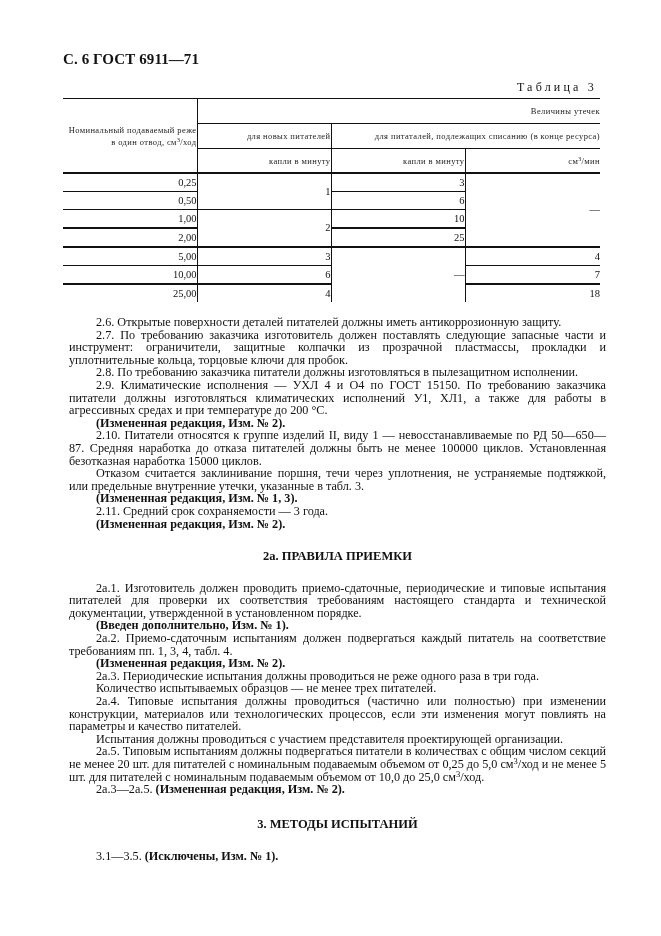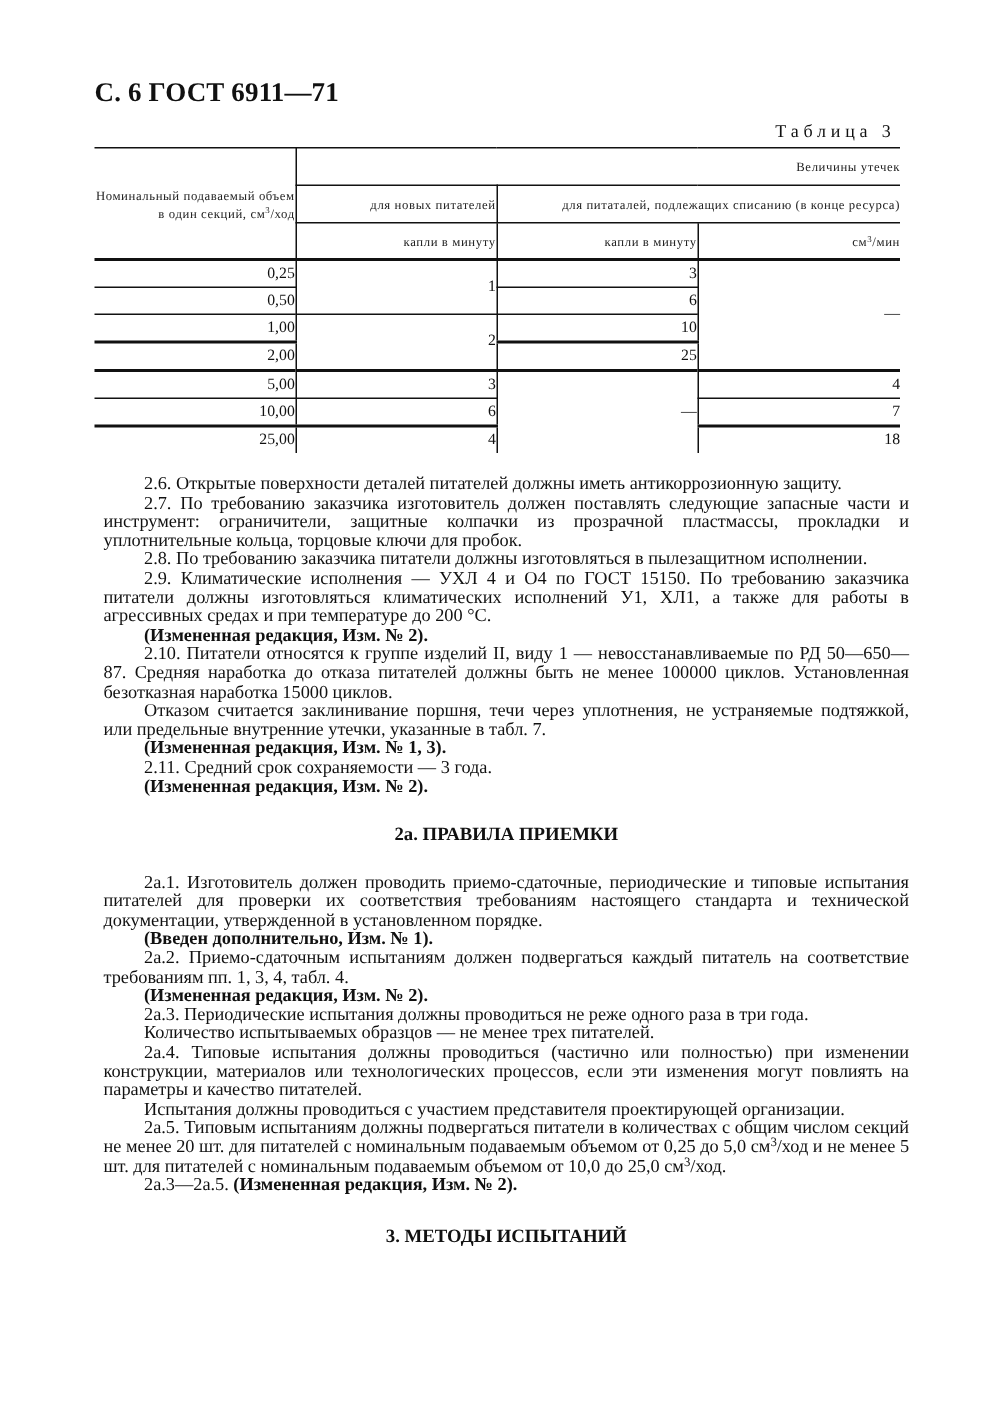--- a/index.html
+++ b/index.html
@@ -3,21 +3,21 @@
 <meta charset="utf-8">
 <style>
   html, body { margin: 0; padding: 0; background: #ffffff; }
   body {
     width: 661px; height: 936px; position: relative; overflow: hidden;
     font-family: "Liberation Serif", "DejaVu Serif", serif;
     color: #111111;
   }
   .page-header {
     position: absolute; left: 63px; top: 51px;
-    font-weight: bold; font-size: 18px; letter-spacing: 0.1px;
+    font-weight: bold; font-size: 15px; letter-spacing: 0.1px;
   }
   .table-caption {
     position: absolute; right: 64px; top: 80px;
     font-size: 12px; letter-spacing: 3.2px;
   }
   table.leak {
     position: absolute; left: 63px; top: 98px; width: 537px;
     border-collapse: collapse; table-layout: fixed;
     font-size: 10.5px;
   }
@@ -60,21 +60,21 @@
 
 <table class="leak">
   <colgroup>
     <col style="width:134px">
       <col style="width:134px">
       <col style="width:134px">
       <col style="width:135px">
   </colgroup>
   <tbody>
       <tr class="hdr h1">
-    <td class="l" rowspan="3"><span>Номинальный подаваемый объем в один секций, см</span><sup>3</sup><span>/ход</span></td>
+    <td class="l" rowspan="3"><span>Номинальный подаваемый реже в один отвод, см</span><sup>3</sup><span>/ход</span></td>
     <td class="r" colspan="3">Величины утечек</td>
   </tr>
   <tr class="hdr h2">
     <td>для новых питателей</td>
     <td class="r" colspan="2">для питаталей, подлежащих списанию (в конце ресурса)</td>
   </tr>
   <tr class="hdr h3">
     <td>капли в минуту</td>
     <td>капли в минуту</td>
     <td class="r"><span>см</span><sup>3</sup><span>/мин</span></td>
@@ -117,33 +117,34 @@
 </tbody>
   </table>
 
 <div class="body-text">
   <p>2.6. Открытые поверхности деталей питателей должны иметь антикоррозионную защиту.</p>
   <p>2.7. По требованию заказчика изготовитель должен поставлять следующие запасные части и инструмент: ограничители, защитные колпачки из прозрачной пластмассы, прокладки и уплотнительные кольца, торцовые ключи для пробок.</p>
   <p>2.8. По требованию заказчика питатели должны изготовляться в пылезащитном исполнении.</p>
   <p>2.9. Климатические исполнения — УХЛ 4 и О4 по ГОСТ 15150. По требованию заказчика питатели должны изготовляться климатических исполнений У1, ХЛ1, а также для работы в агрессивных средах и при температуре до 200 °С.</p>
   <p class="bold">(Измененная редакция, Изм. № 2).</p>
   <p>2.10. Питатели относятся к группе изделий II, виду 1 — невосстанавливаемые по РД 50—650—87. Средняя наработка до отказа питателей должны быть не менее 100000 циклов. Установленная безотказная наработка 15000 циклов.</p>
-  <p>Отказом считается заклинивание поршня, течи через уплотнения, не устраняемые подтяжкой, или предельные внутренние утечки, указанные в табл. 7.</p>
+  <p>Отказом считается заклинивание поршня, течи через уплотнения, не устраняемые подтяжкой, или предельные внутренние утечки, указанные в табл. 3.</p>
   <p class="bold">(Измененная редакция, Изм. № 1, 3).</p>
   <p>2.11. Средний срок сохраняемости — 3 года.</p>
   <p class="bold">(Измененная редакция, Изм. № 2).</p>
 
   <h2>2а. ПРАВИЛА ПРИЕМКИ</h2>
 
   <p>2а.1. Изготовитель должен проводить приемо-сдаточные, периодические и типовые испытания питателей для проверки их соответствия требованиям настоящего стандарта и технической документации, утвержденной в установленном порядке.</p>
   <p class="bold">(Введен дополнительно, Изм. № 1).</p>
   <p>2а.2. Приемо-сдаточным испытаниям должен подвергаться каждый питатель на соответствие требованиям пп. 1, 3, 4, табл. 4.</p>
   <p class="bold">(Измененная редакция, Изм. № 2).</p>
   <p>2а.3. Периодические испытания должны проводиться не реже одного раза в три года.</p>
   <p>Количество испытываемых образцов — не менее трех питателей.</p>
   <p>2а.4. Типовые испытания должны проводиться (частично или полностью) при изменении конструкции, материалов или  технологических процессов, если эти изменения могут повлиять на параметры и качество питателей.</p>
   <p>Испытания должны проводиться с участием представителя проектирующей организации.</p>
   <p><span>2а.5. Типовым испытаниям должны подвергаться питатели в количествах с общим числом секций не менее 20 шт. для питателей с номинальным подаваемым объемом от 0,25 до 5,0 см</span><sup>3</sup><span>/ход и не менее 5 шт. для питателей с номинальным подаваемым объемом от 10,0 до 25,0 см</span><sup>3</sup><span>/ход.</span></p>
   <p><span>2а.3—2а.5. </span><b>(Измененная редакция, Изм. № 2).</b></p>
 
   <h2 class="sec3">3. МЕТОДЫ ИСПЫТАНИЙ</h2>
 
+  <p><span>3.1—3.5. </span><b>(Исключены, Изм. № 1).</b></p>
 </div>
 
 </body></html>

